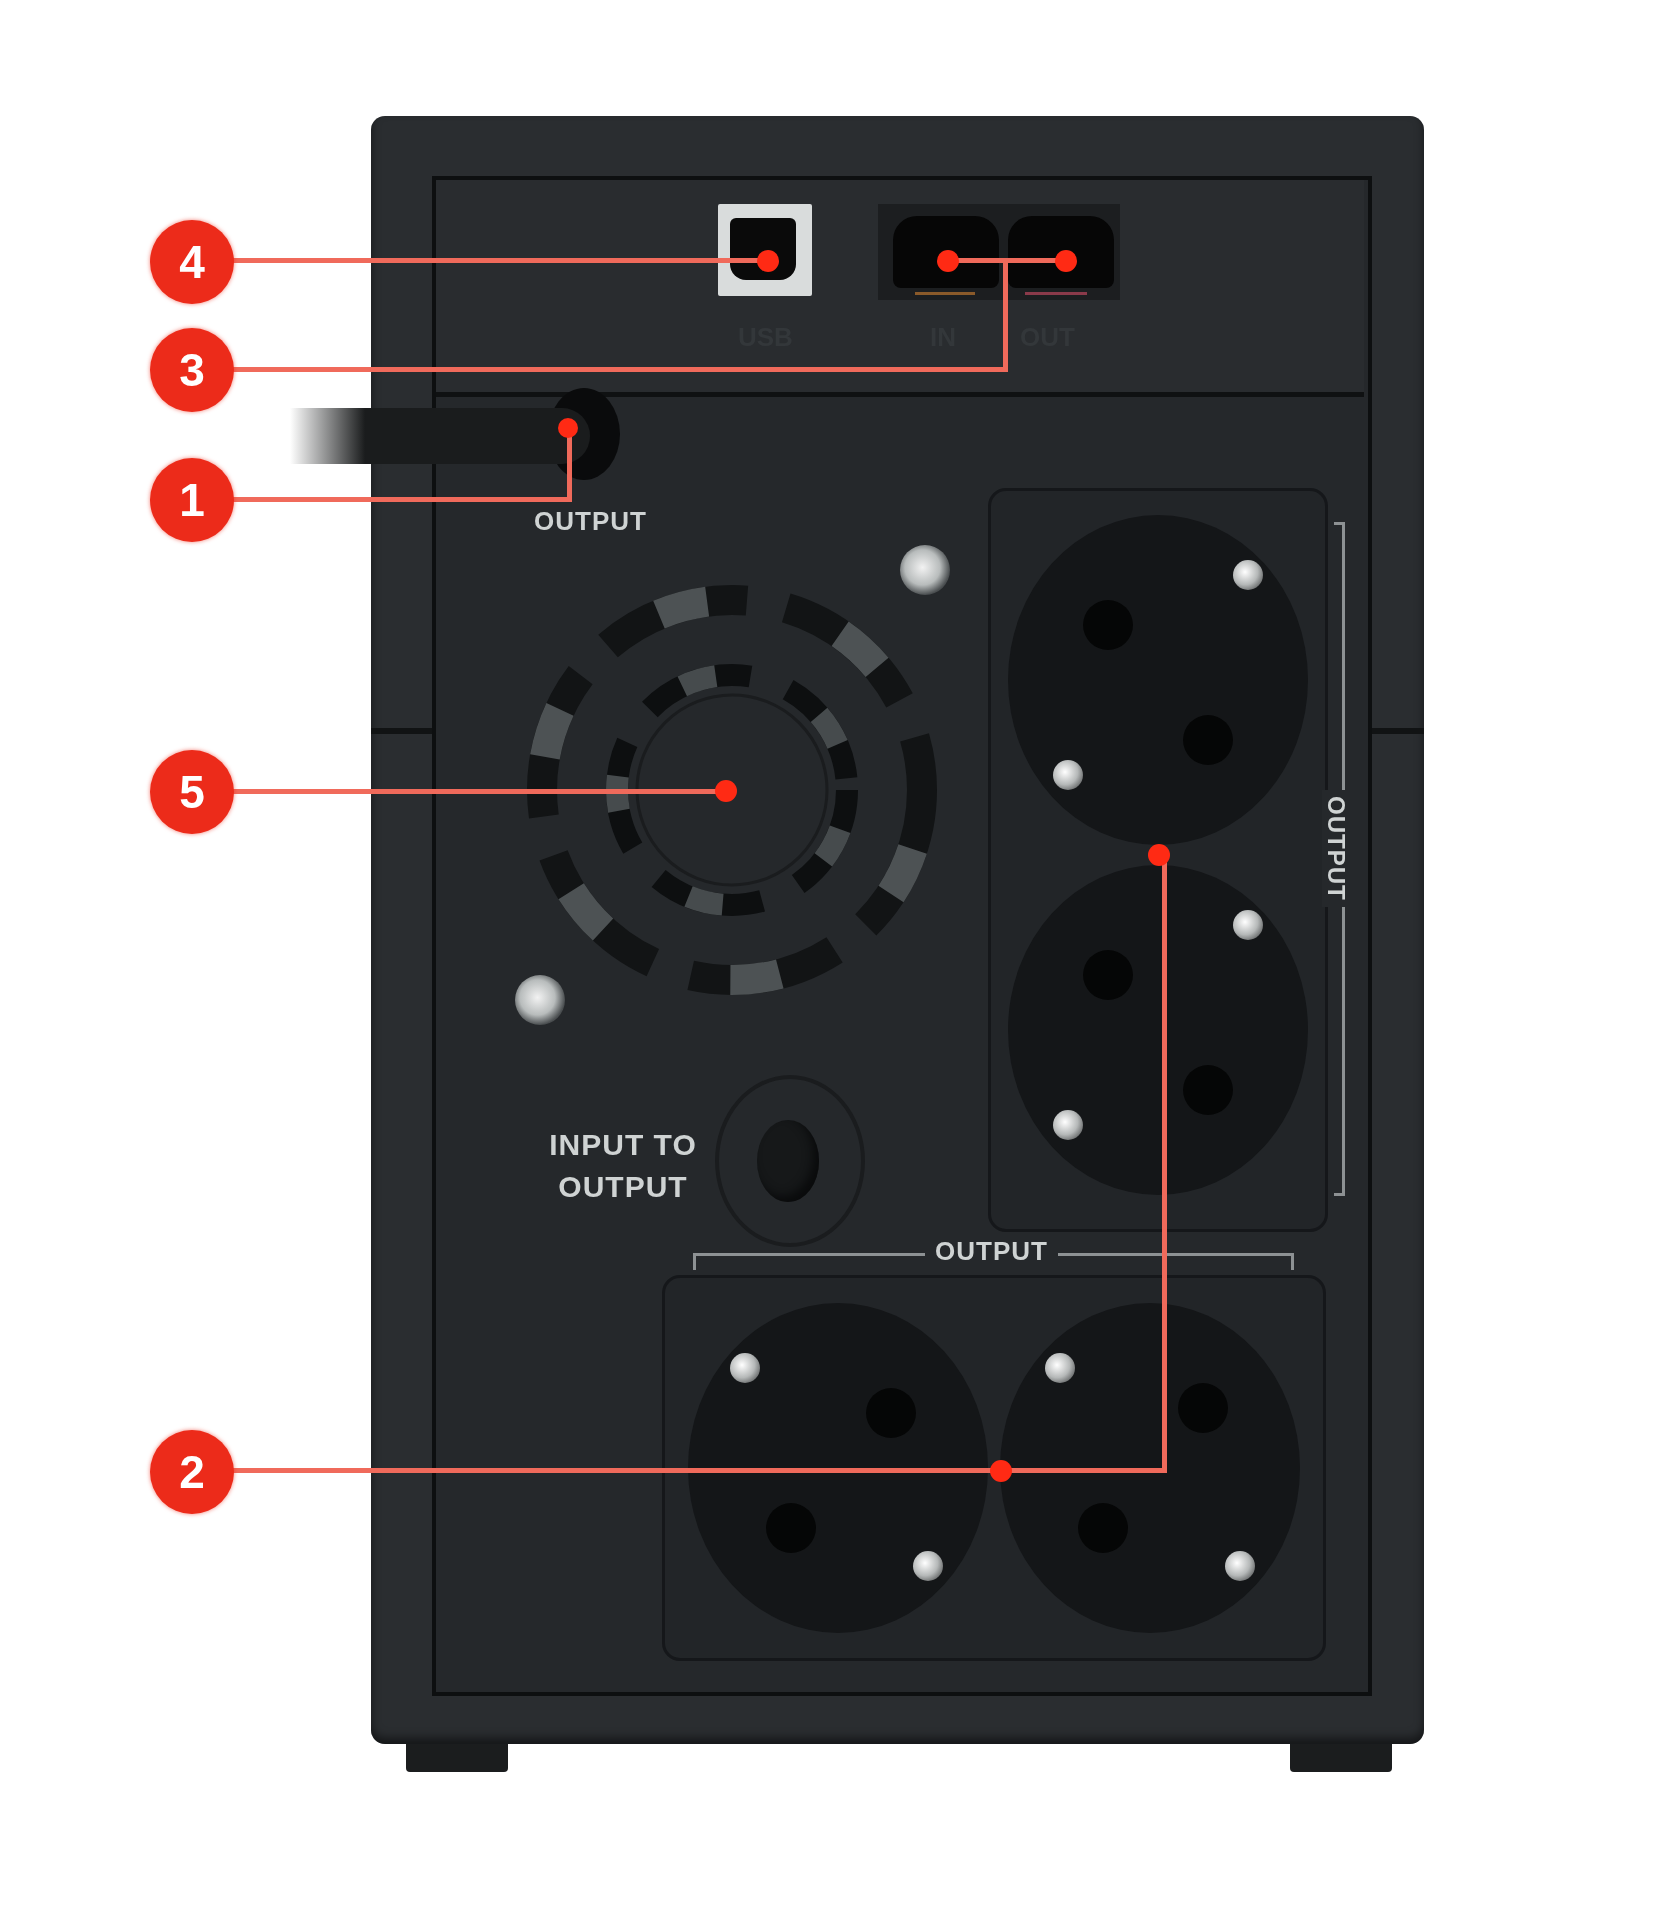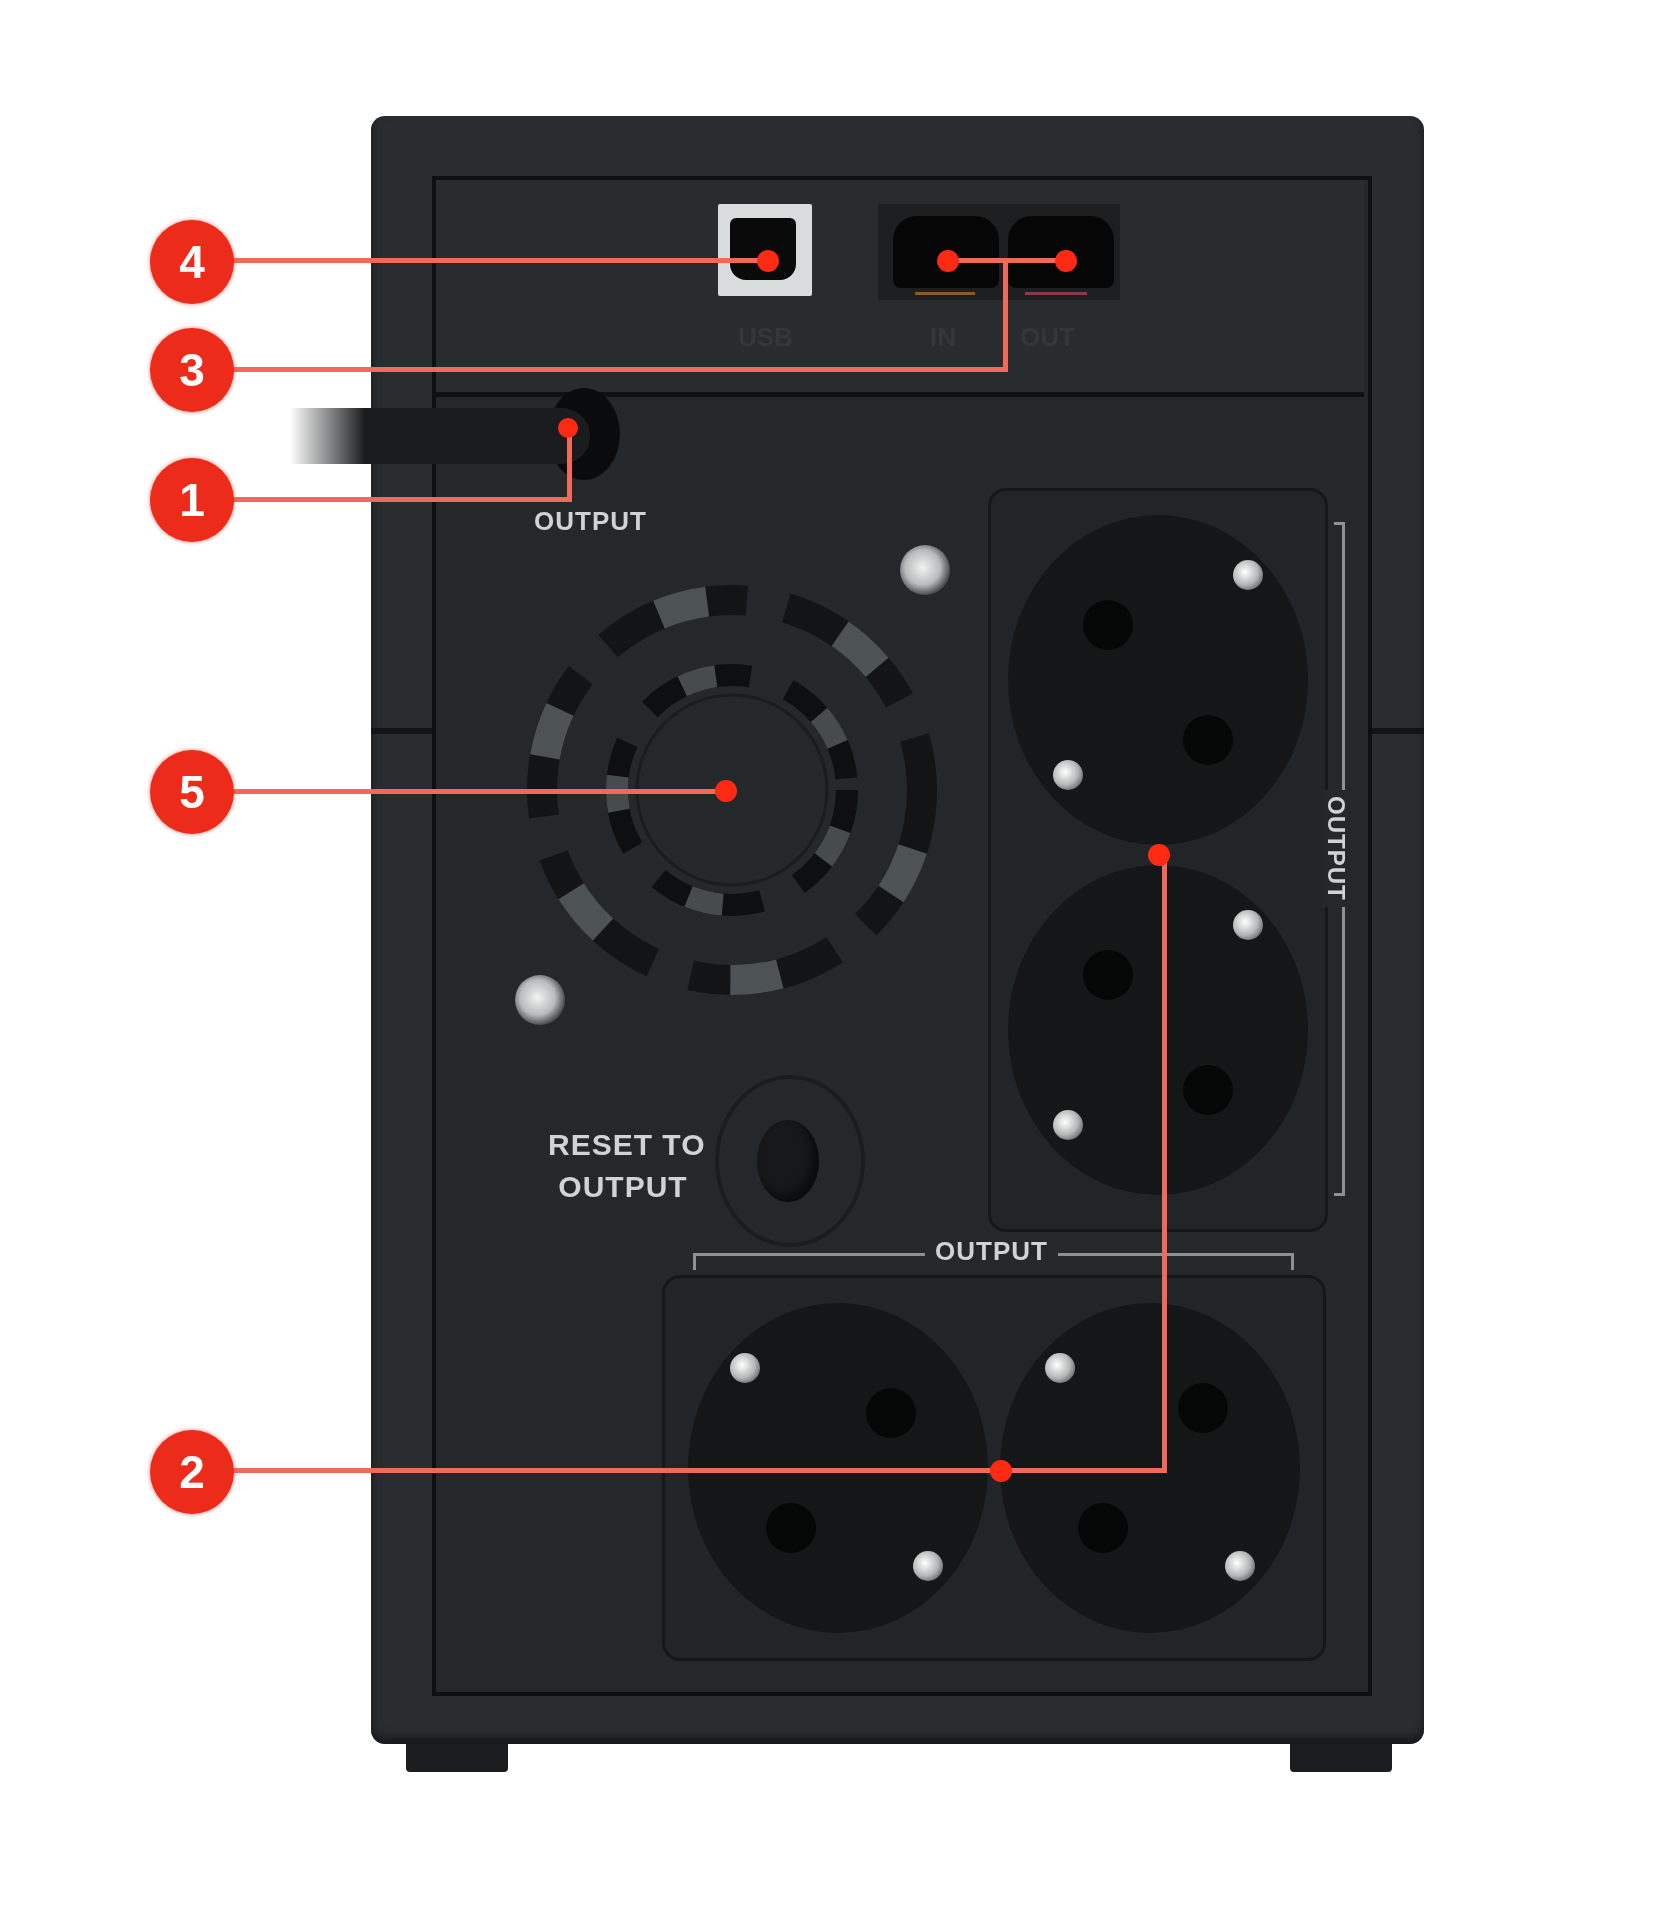--- a/index.html
+++ b/index.html
@@ -66,21 +66,21 @@
       <circle cx="220" cy="250" r="190" stroke="#4d5254" stroke-width="30" stroke-dasharray="50 140" stroke-dashoffset="-60"></circle>
       <circle cx="220" cy="250" r="115" stroke="#0d0f10" stroke-width="22" stroke-dasharray="110 40"></circle>
       <circle cx="220" cy="250" r="115" stroke="#464b4d" stroke-width="22" stroke-dasharray="35 115" stroke-dashoffset="-40"></circle>
       <circle cx="220" cy="250" r="95" stroke="#1a1c1e" stroke-width="3"></circle>
     </g>
   </svg>
 </div>
 <div class="abs screw" style="left:900px;top:545px;"></div>
 <div class="abs screw" style="left:515px;top:975px;"></div>
 
-<div class="abs lbl" style="left:548px;top:1128px;font-size:30px;text-align:center;width:150px;">RESET TO</div>
+<div class="abs lbl" style="left:548px;top:1128px;font-size:30px;text-align:center;width:150px;">INPUT TO</div>
 <div class="abs lbl" style="left:548px;top:1170px;font-size:30px;text-align:center;width:150px;">OUTPUT</div>
 <div class="abs reset-outer"></div>
 <div class="abs reset-btn"></div>
 
 <div class="abs socket-panel" style="left:988px;top:488px;width:334px;height:738px;"></div>
 <div class="abs socket" style="left:1008px;top:515px;">
   <div class="abs hole" style="left:75px;top:85px;"></div>
   <div class="abs hole" style="left:175px;top:200px;"></div>
   <div class="abs pin" style="left:225px;top:45px;"></div>
   <div class="abs pin" style="left:45px;top:245px;"></div>

